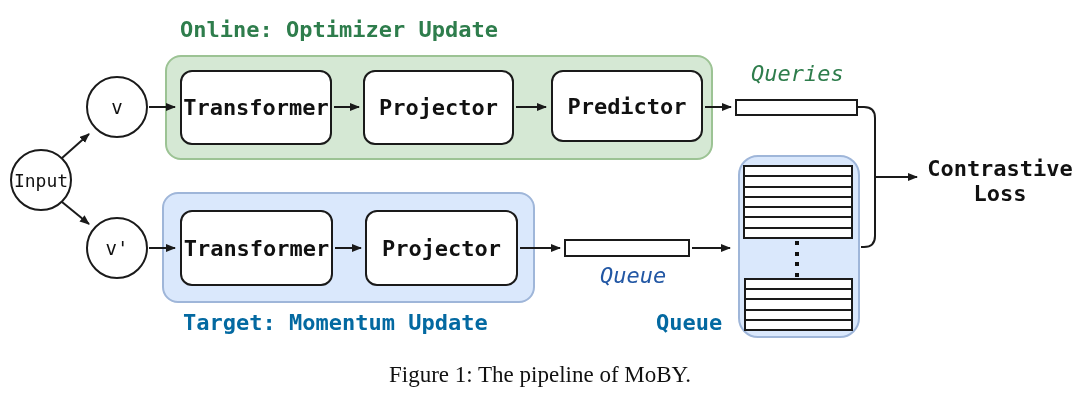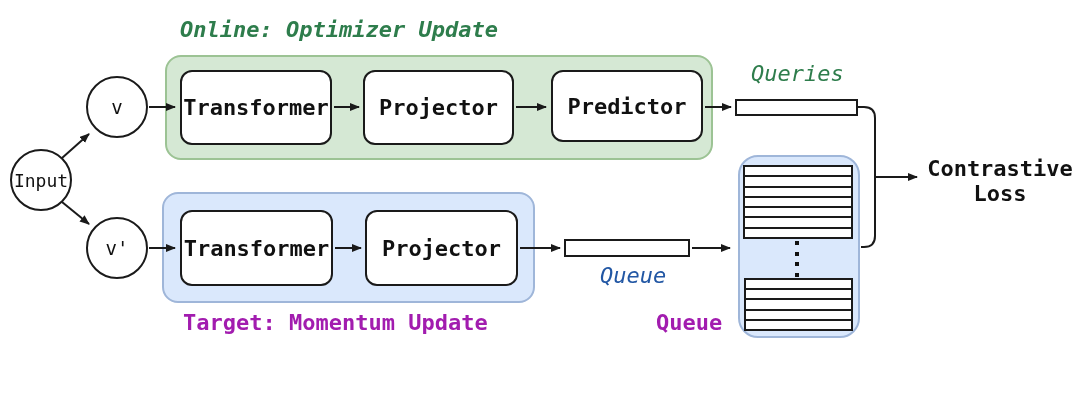--- a/index.html
+++ b/index.html
@@ -28,21 +28,21 @@
   
   .stack{position:absolute;background:#ffffff;border:2px solid #1a1a1a;box-sizing:border-box;
          display:flex;flex-direction:column;}
   .stack .row{flex:1;border-bottom:2px solid #1a1a1a;}
   .stack .row:last-child{border-bottom:none;}
   .vdots{position:absolute;display:flex;flex-direction:column;justify-content:space-between;align-items:center;}
   .vdots .dot{width:4px;height:4px;background:#111;}
   
   .title{position:absolute;font-weight:bold;font-size:22px;white-space:nowrap;}
   .title.green{color:#2e7d4c;}
-  .title.blue{color:#a21caf;}
+  .title.blue{color:#0369a1;}
   .io-label{position:absolute;font-weight:normal;font-style:italic;font-size:22px;white-space:nowrap;}
   .io-label.green{color:#2e7d4c;}
   .io-label.blue{color:#2257a4;}
   .loss{
     position:absolute;left:920px;top:156px;width:160px;text-align:center;
     font-weight:bold;font-size:22px;line-height:25px;color:#111;white-space:pre-line;
   }
   .caption{
     position:absolute;left:0;top:362px;width:1080px;text-align:center;
     font-family:"Liberation Serif","DejaVu Serif",serif;font-size:23px;color:#111;
@@ -51,21 +51,21 @@
 </style>
 </head>
 <body>
 
 <div id="canvas">
 
   <div class="group green" style="left:165px;top:55px;width:548px;height:105px;"></div>
   <div class="group blue" style="left:162px;top:192px;width:373px;height:111px;"></div>
   <div class="group blue" style="left:738px;top:155px;width:122px;height:183px;border-radius:20px;"></div>
 
-  <div class="title green" style="left:180px;top:17px;font-style:italic;">Online: Optimizer Update</div>
+  <div class="title green" style="left:180px;top:17px;">Online: Optimizer Update</div>
   <div class="title blue" style="left:183px;top:310px;">Target: Momentum Update</div>
   <div class="title blue" style="left:656px;top:310px;">Queue</div>
 
   <div class="circle" style="left:10px;top:149px;width:62px;height:62px;font-size:18px;">Input</div>
   <div class="circle" style="left:86px;top:76px;width:62px;height:62px;">v</div>
   <div class="circle" style="left:86px;top:217px;width:62px;height:62px;">v'</div>
 
   <div class="pbox" style="left:180px;top:70px;width:152px;height:75px;">Transformer</div>
   <div class="pbox" style="left:363px;top:70px;width:151px;height:75px;">Projector</div>
   <div class="pbox" style="left:551px;top:70px;width:152px;height:72px;">Predictor</div>
@@ -120,14 +120,15 @@
       <path d="M 705,107 L 731,107" marker-end="url(#ah)"></path>
       <path d="M 149,248 L 175,248" marker-end="url(#ah)"></path>
       <path d="M 335,248 L 361,248" marker-end="url(#ah)"></path>
       <path d="M 520,248 L 560,248" marker-end="url(#ah)"></path>
       <path d="M 692,248 L 730,248" marker-end="url(#ah)"></path>
       <path d="M 858,107 L 864,107 Q 875,107 875,118 L 875,236 Q 875,247 864,247 L 861,247"></path>
       <path d="M 875,177 L 917,177" marker-end="url(#ah)"></path>
     </g>
   </svg>
 
+  <div class="caption">Figure 1: The pipeline of MoBY.</div>
 
 </div>
 
 </body></html>

